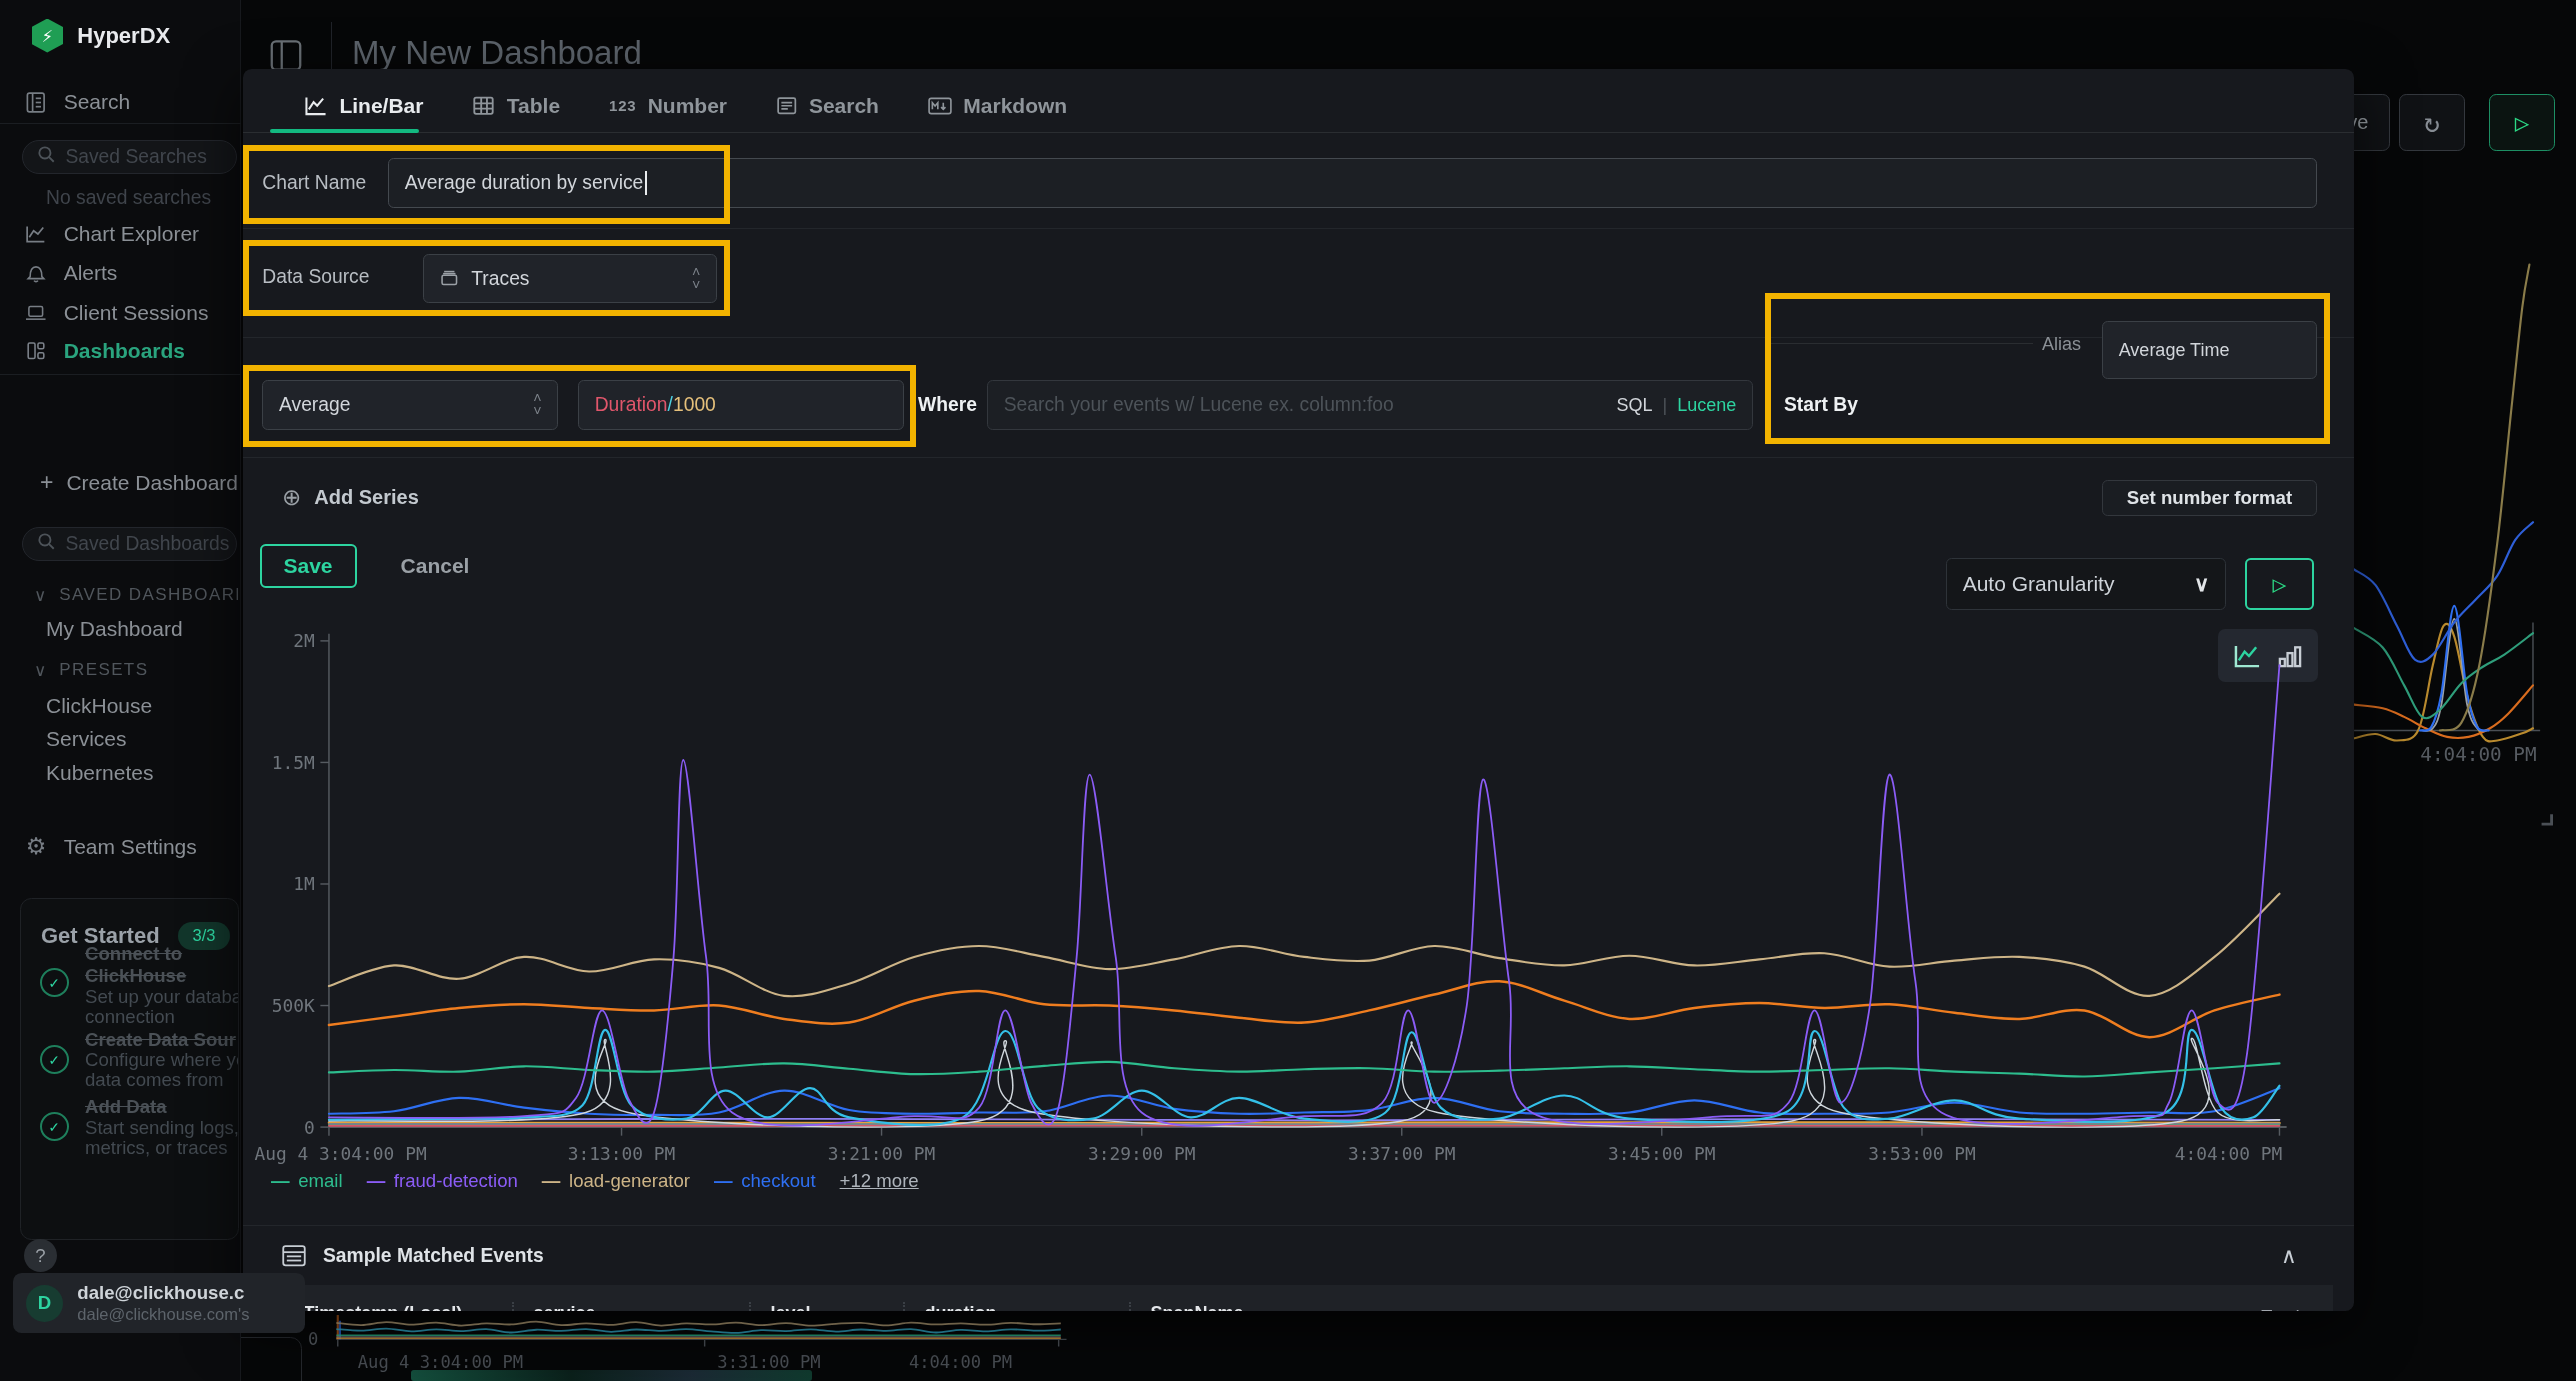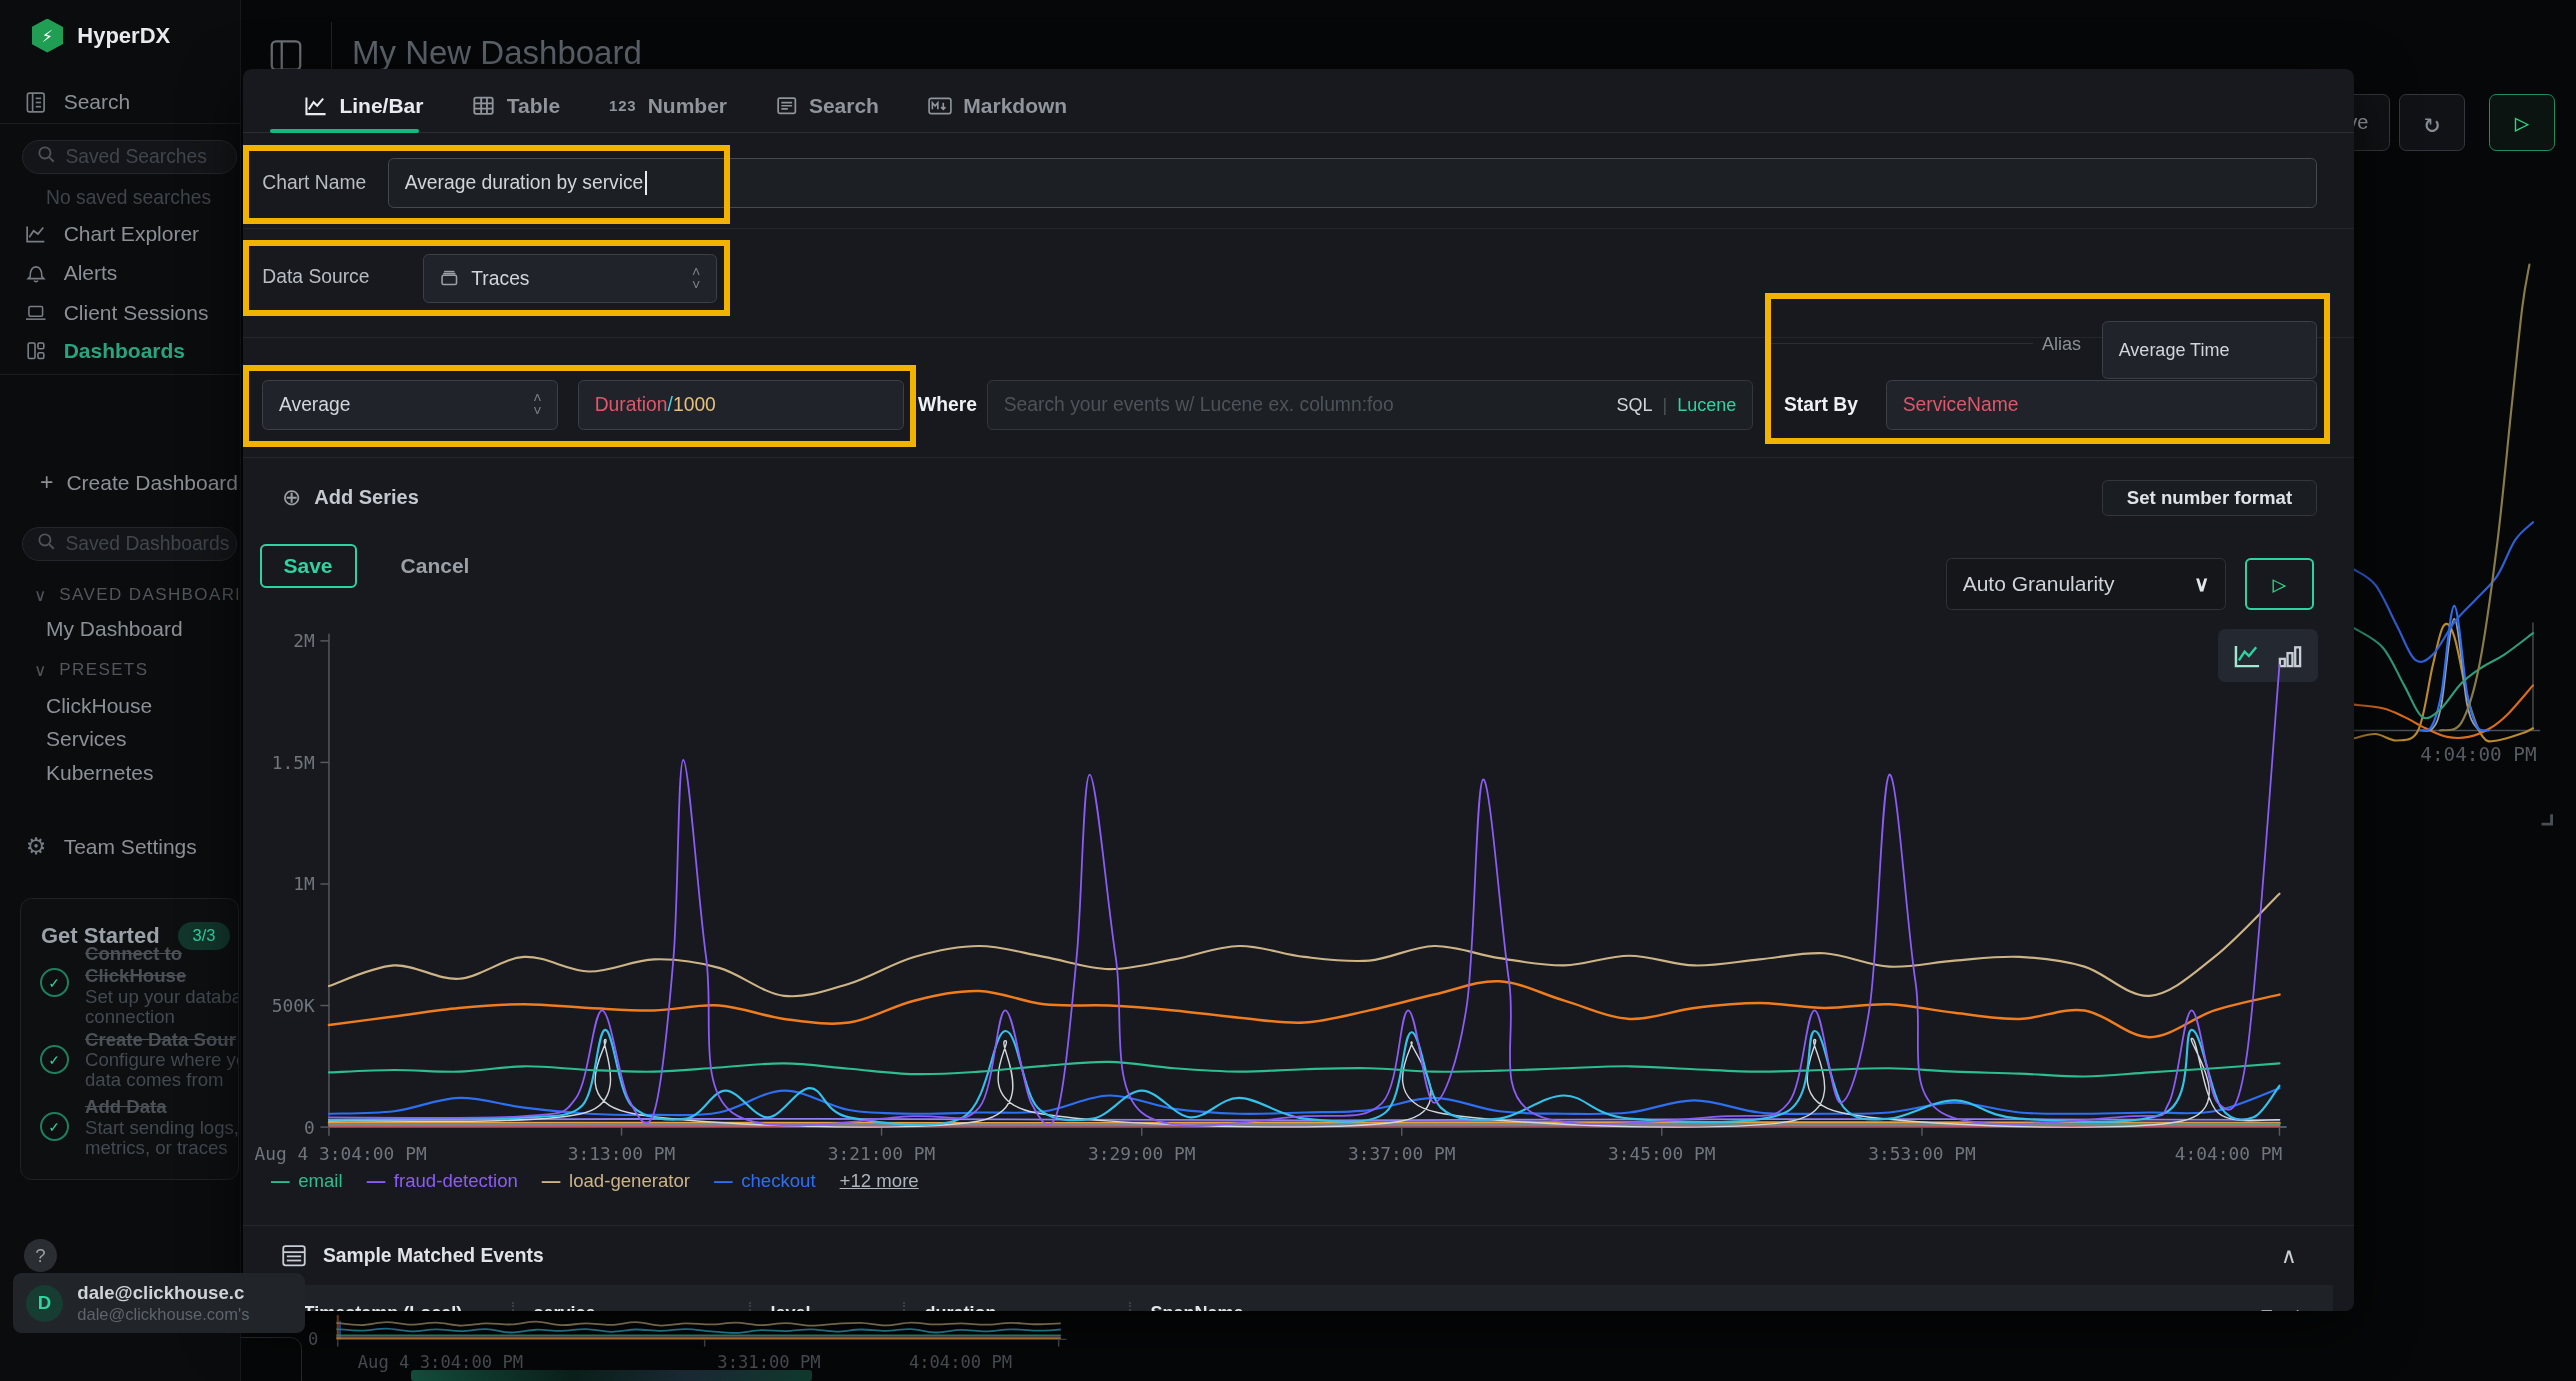--- a/index.html
+++ b/index.html
@@ -12,21 +12,21 @@
   
   #sidebar{left:0;top:0;width:241px;height:1381px;background:#0b0c0e;border-right:1.4px solid #17191d;z-index:5;}
   .side-item{display:flex;align-items:center;gap:15.7px;color:#8b9096;font-size:21px;left:24px;position:absolute;}
   .side-item .ic{width:24px;display:inline-flex;justify-content:center;color:#777d84;}
   .pill{position:absolute;left:21.5px;width:215px;height:34px;border:1.4px solid #23262c;background:#131518;border-radius:18.6px;display:flex;align-items:center;gap:10px;padding:0 14.3px;color:#41464d;font-size:19.3px;overflow:hidden;white-space:nowrap;}
   .sec-head{position:absolute;left:34px;color:#50565c;font-size:17px;letter-spacing:1.4px;display:flex;gap:11.4px;white-space:nowrap;overflow:hidden;width:204px;}
   .sec-item{position:absolute;left:46px;color:#8b9096;font-size:21px;white-space:nowrap;}
   .divider-h{position:absolute;left:0;width:241px;height:1.4px;background:#1b1e22;}
 
   
-  #gs-card{left:20px;top:898px;width:219px;height:282px;border:1.4px solid #1f2226;border-radius:11.4px;background:#0d0f11;overflow:hidden;}
+  #gs-card{left:20px;top:898px;width:219px;height:342px;border:1.4px solid #1f2226;border-radius:11.4px;background:#0d0f11;overflow:hidden;}
   .gs-step-circle{position:absolute;width:29px;height:29px;border:2.1px solid #1e7f5c;border-radius:50%;color:#2dd4a0;font-size:15.7px;display:flex;align-items:center;justify-content:center;}
   .gs-line{position:absolute;left:64px;width:186px;font-size:18.6px;white-space:nowrap;font-family:"Liberation Sans",sans-serif;}
   .strike{color:#4b5157;font-weight:bold;text-decoration:line-through;}
   .dim{color:#434a51;}
 
   
   .top-btn{position:absolute;height:57px;border:1.4px solid #34383e;border-radius:7.2px;background:#101215;color:#9aa0a6;display:flex;align-items:center;justify-content:center;font-size:20px;}
 
   
   #modal{left:243px;top:69px;width:2111px;height:1242px;background:#17191e;border-radius:8.6px;box-shadow:0 17px 57px rgba(0,0,0,.65);z-index:10;overflow:hidden;}
@@ -334,23 +334,20 @@
     </span>
   </div>
 
   <div class="abs" style="left:1524px;top:274px;width:266px;height:1.4px;background:#2a2d31;"></div>
   <div class="lbl mono" style="left:1799px;top:265px;color:#8b9096;font-size:18px;">Alias</div>
   <div class="fld mono" style="left:1859px;top:252px;width:215px;height:58px;font-size:18px;">
     <span>Average Time</span>
   </div>
 
   <div class="lbl mono bright" style="left:1541px;top:325px;">Start By</div>
-  <div class="fld mono" style="left:1643px;top:311px;width:431px;height:50px;">
-    <span id="groupby-value" style="color: rgb(224, 86, 107);">ServiceName</span>
-  </div>
   <div class="mdl-div" style="top:388px;"></div>
 
   <div class="abs mono" style="left:39px;top:415px;display:flex;align-items:center;gap:13px;color:#c3c9cf;font-weight:bold;font-size:20px;">
     <span style="font-size:23px;font-weight:normal;color:#9aa0a6;">⊕</span>
     <span>Add Series</span>
   </div>
   <div class="ghost-btn mono" style="left:1859px;top:411px;width:215px;height:36px;font-size:18.6px;">
     <span>Set number format</span>
   </div>
 

